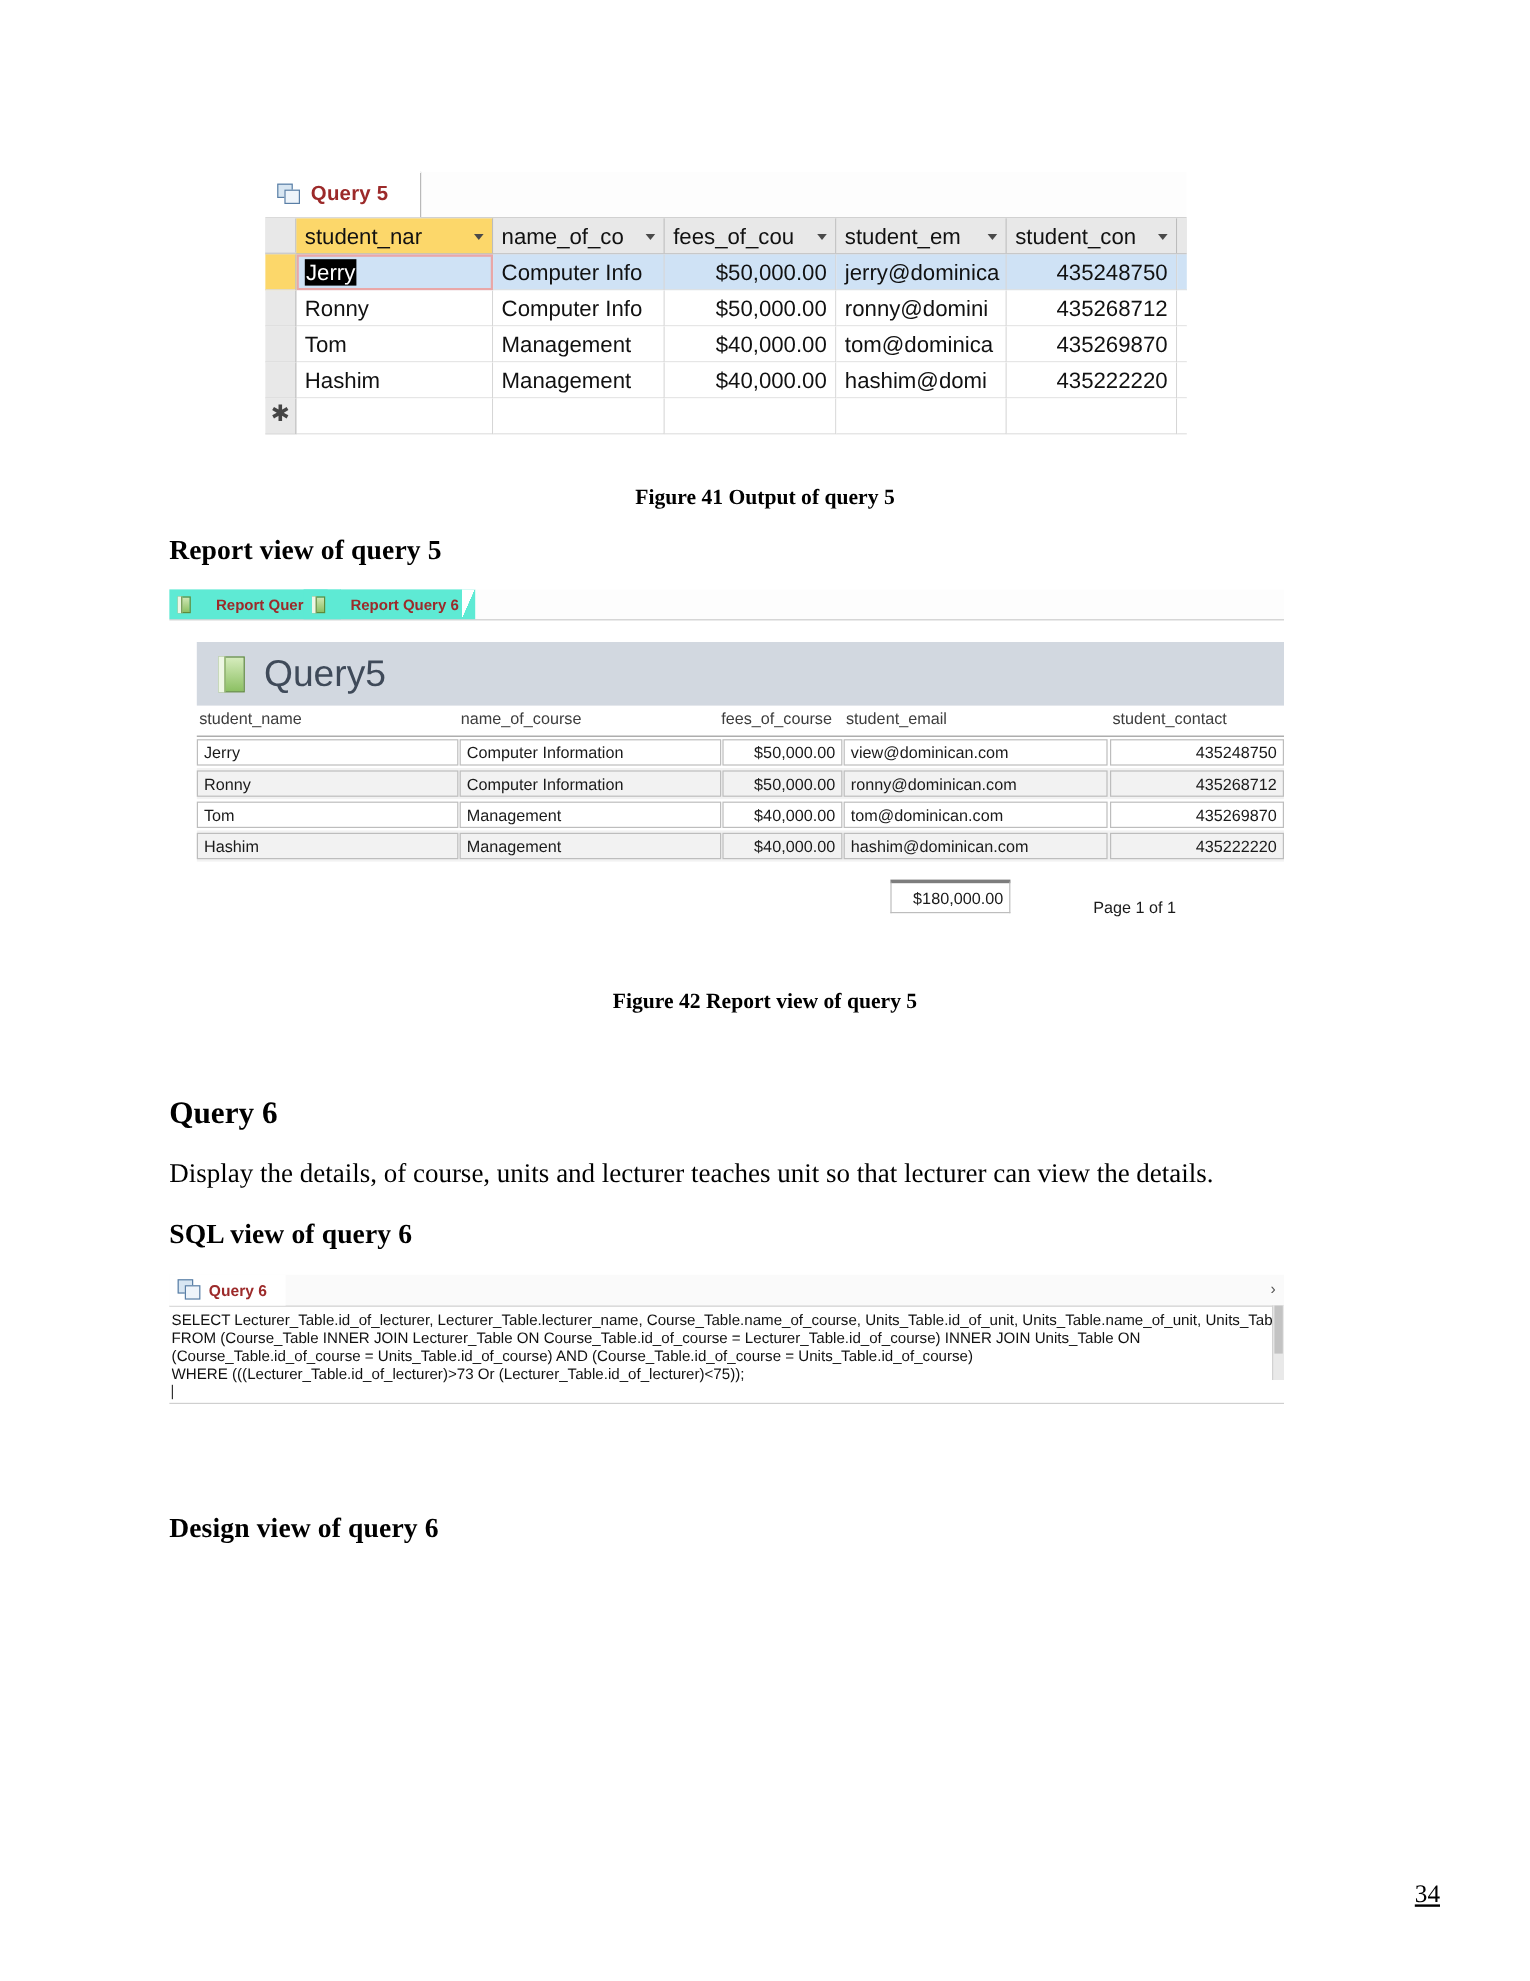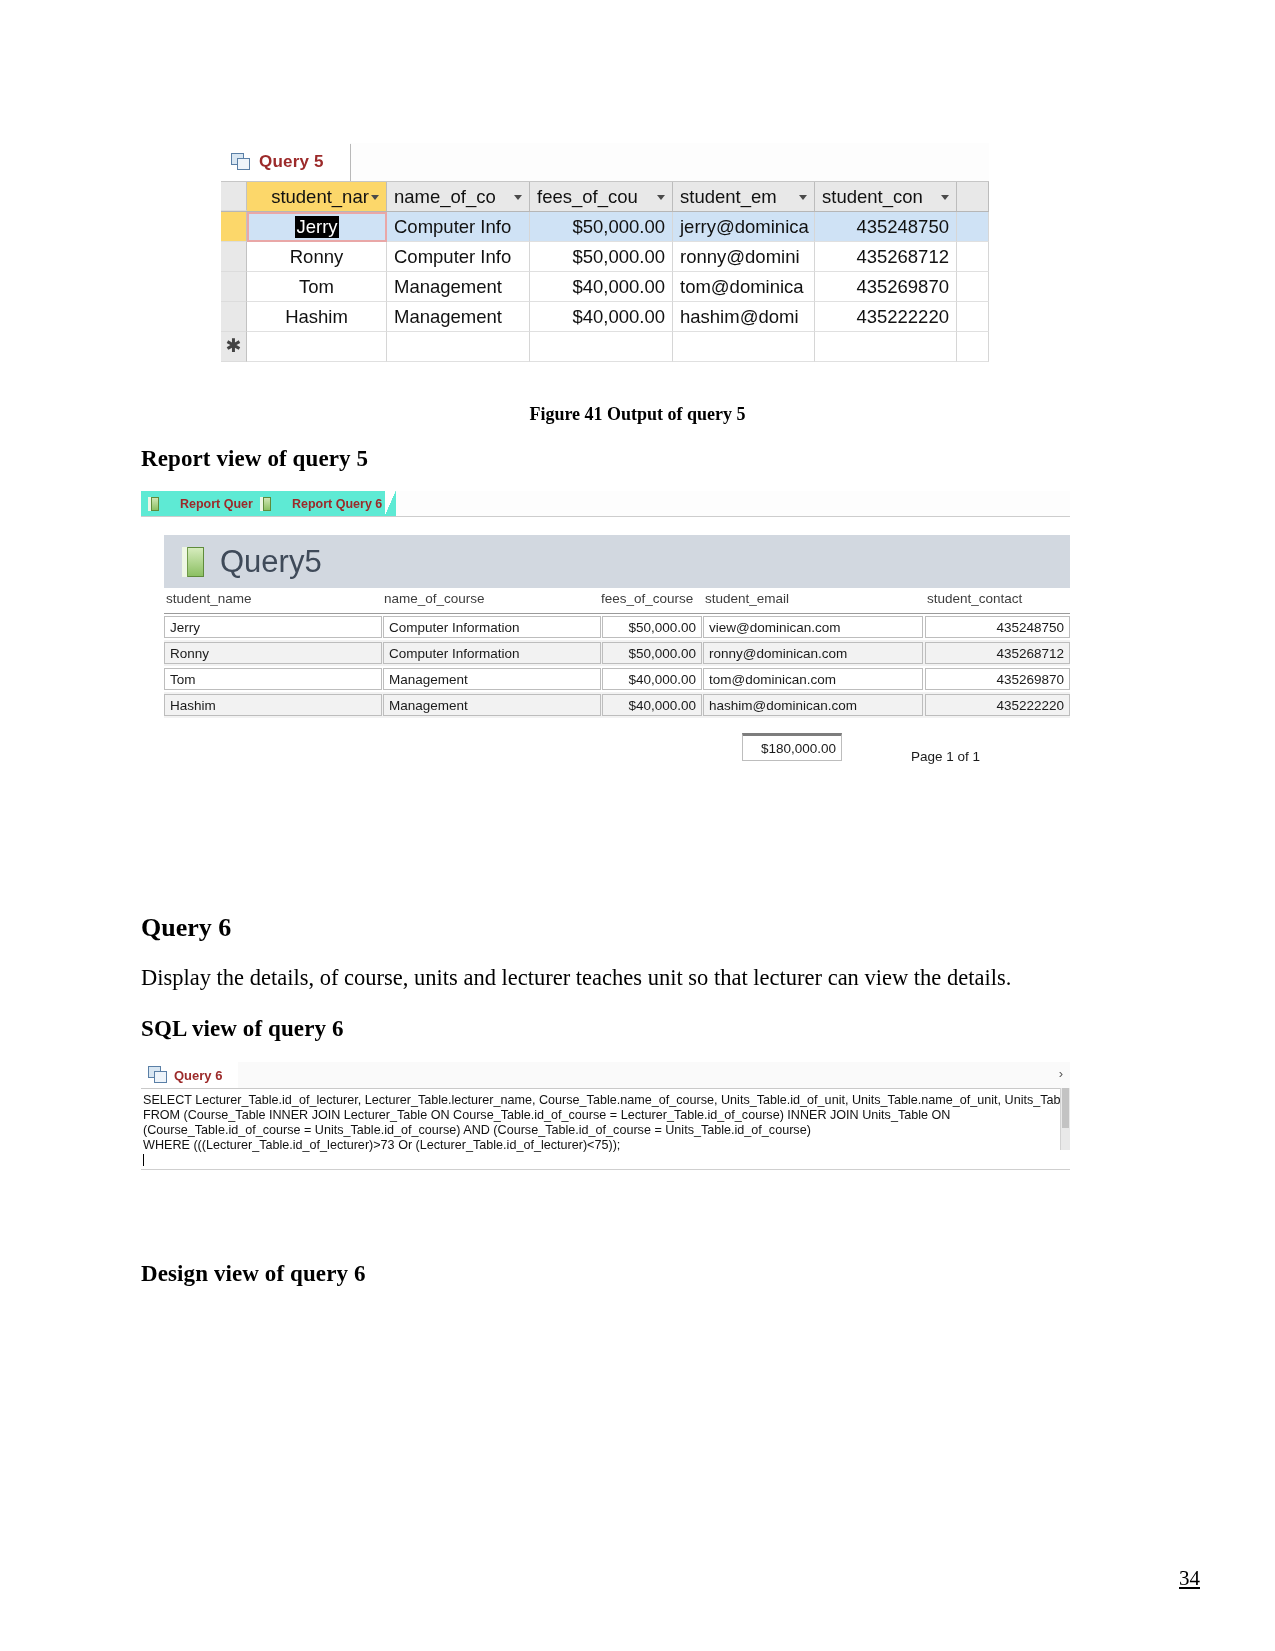--- a/index.html
+++ b/index.html
@@ -210,21 +210,21 @@
   .ds-cell.editing {
     background: #fff;
     border: 2px solid #e9a7a7;
     padding: 0 5px;
   }
   .ds-cell.editing .sel-text {
     background: #000;
     color: #fff;
     padding: 0 1px;
   }
-  .c1 { width: 140px; justify-content: center; }
+  .c1 { width: 164px; }
   .c2 { width: 143px; }
   .c3 { width: 143px; }
   .c4 { width: 142px; }
   .c5 { width: 142px; }
   .c6 { width: 32px; }
   .ds-bottom-blank { height: 26px; background: #fff; }
 
   
   .rv-wrap {
     position: absolute;
@@ -675,20 +675,21 @@
         <div class="rv-cellbox num" style="left:438px; width:100px;">$40,000.00</div>
         <div class="rv-cellbox" style="left:539px; width:220px;">hashim@dominican.com</div>
         <div class="rv-cellbox num" style="left:761px; width:145px;">435222220</div>
       </div>
     </div>
 
     <div class="rv-total">$180,000.00</div>
     <div class="rv-pagefoot">Page 1 of 1</div>
   </div>
 
+  <div class="fig-caption" style="top:824px;">Figure 42 Report view of query 5</div>
 
   <div class="doc-h1" style="left:141px; top:913px;">Query 6</div>
 
   <div class="doc-p" style="left:141px; top:965px;">Display the details, of course, units and lecturer teaches unit so that lecturer can view the details.</div>
 
   <div class="doc-h2" style="left:141px; top:1016px;">SQL view of query 6</div>
 
   <div class="sql-wrap">
     <div class="sql-tabbar">
       <div class="sql-tab">

